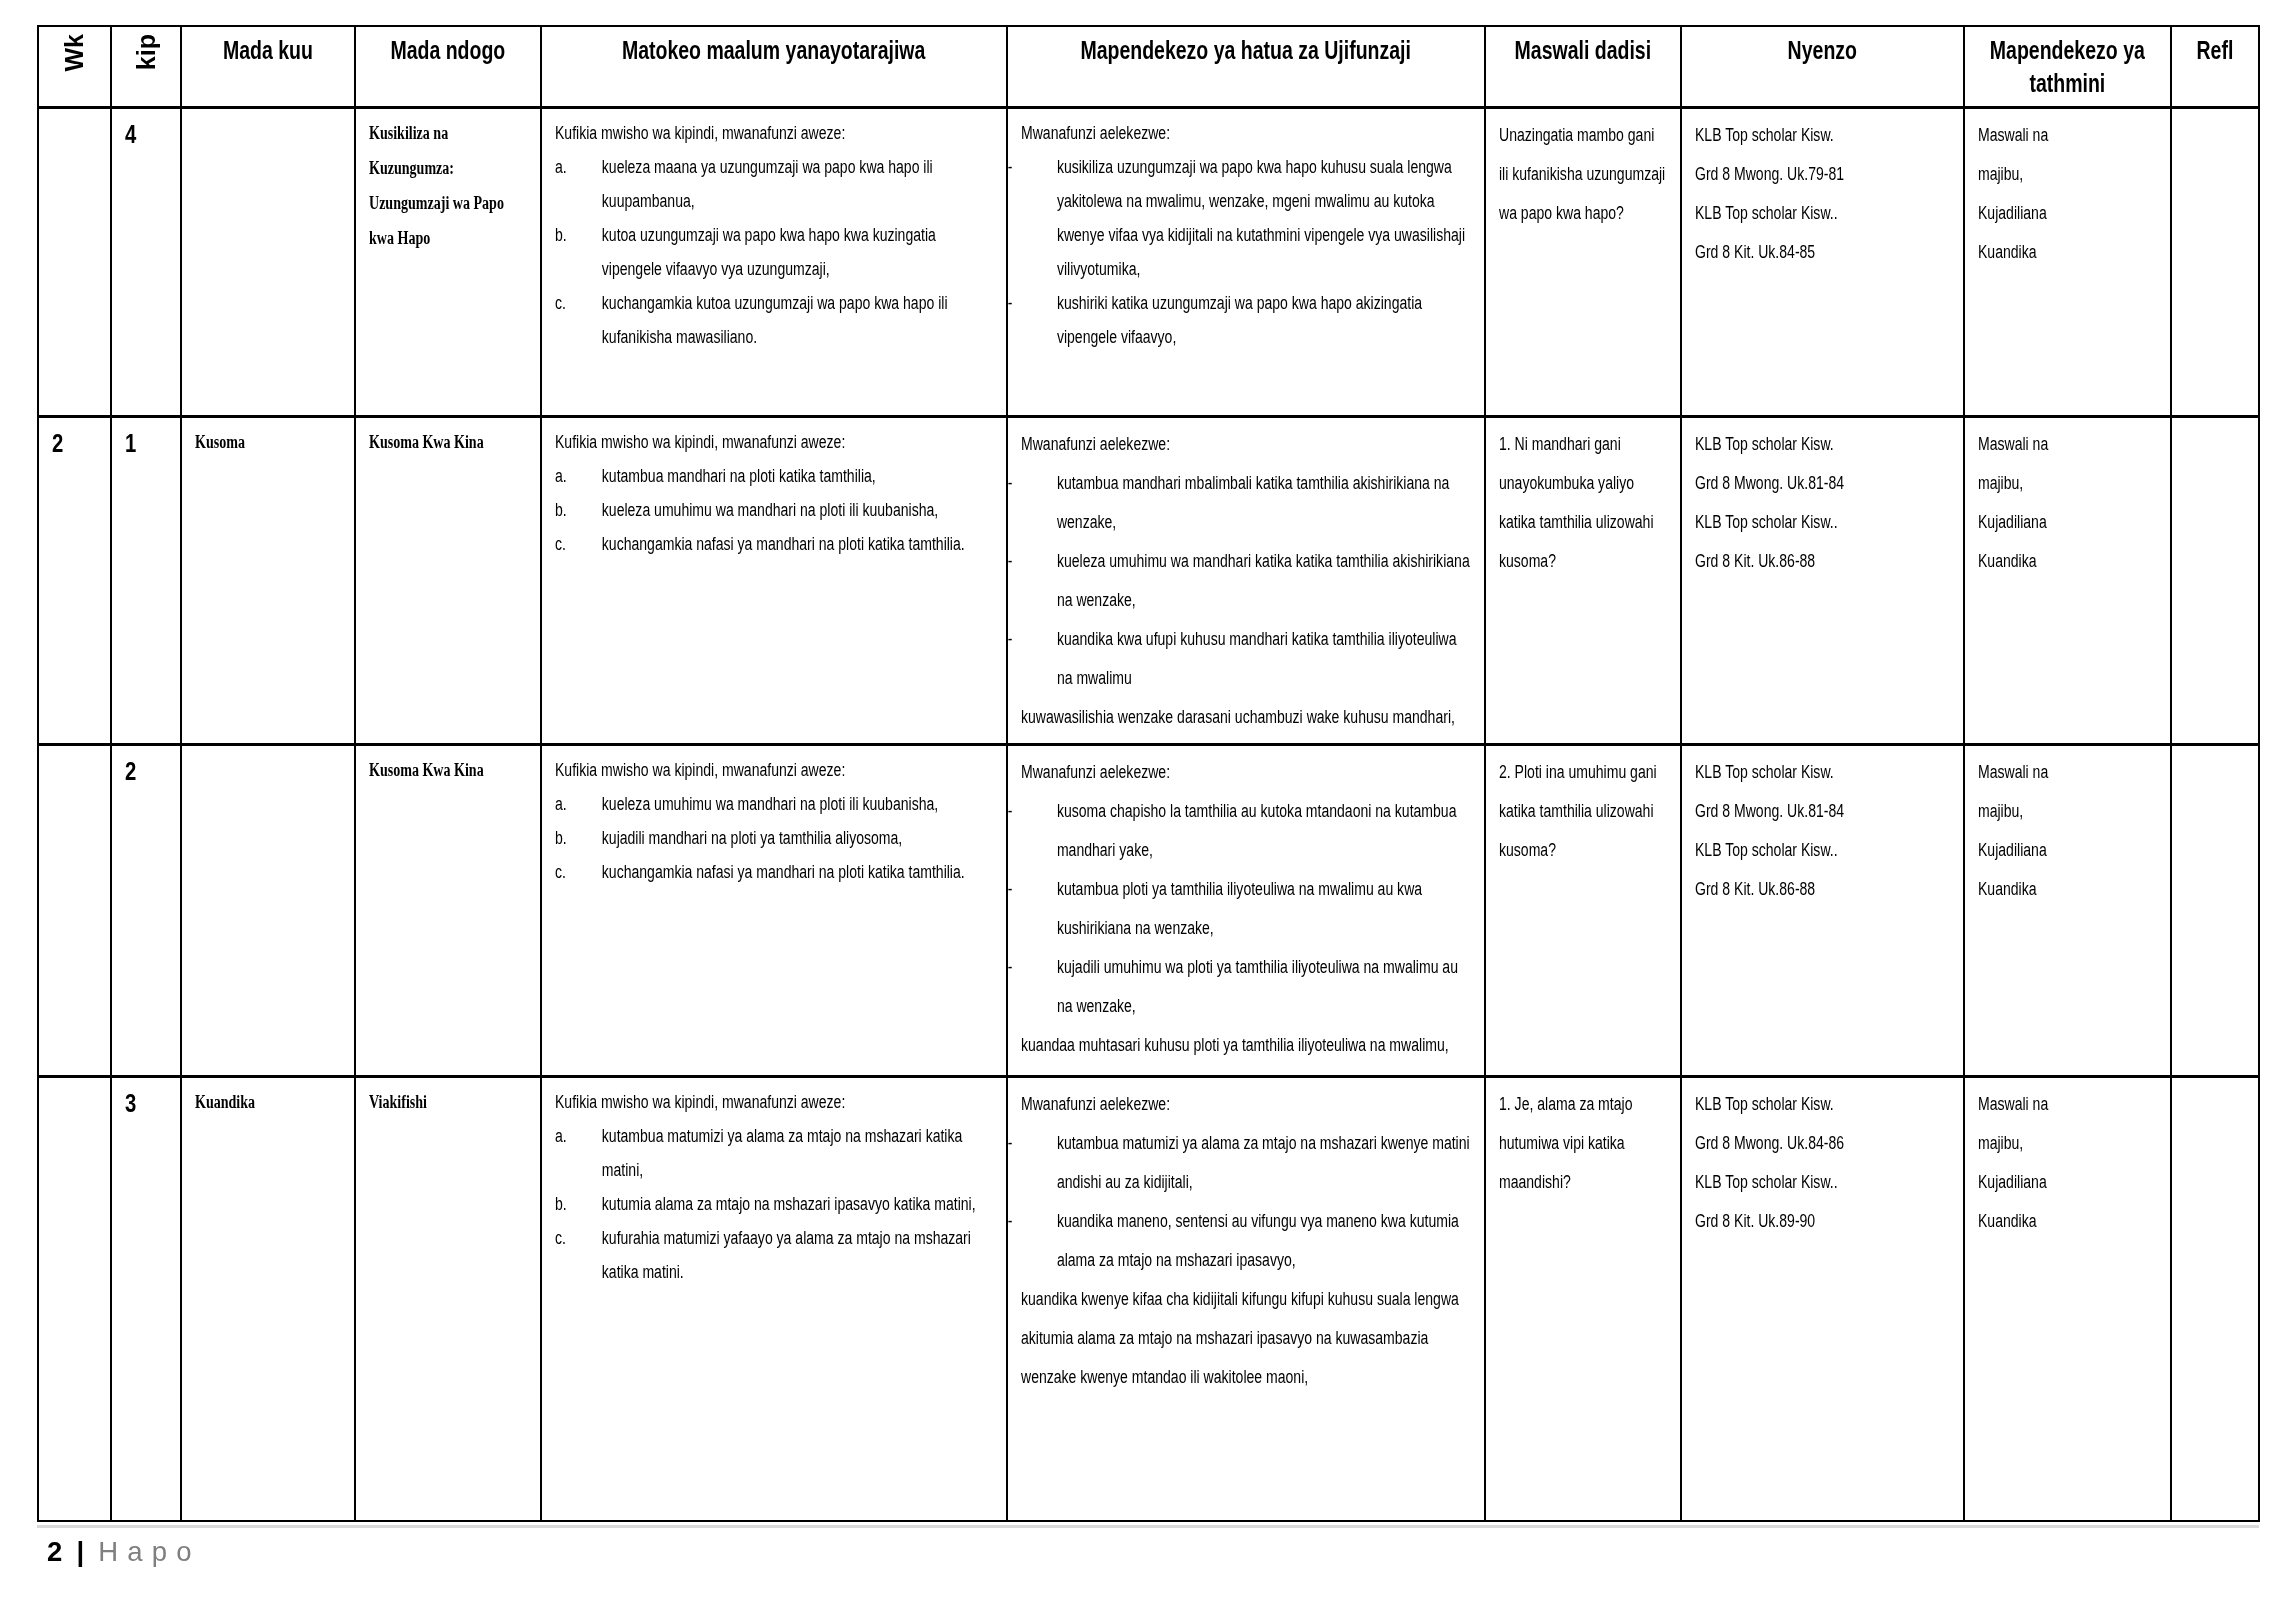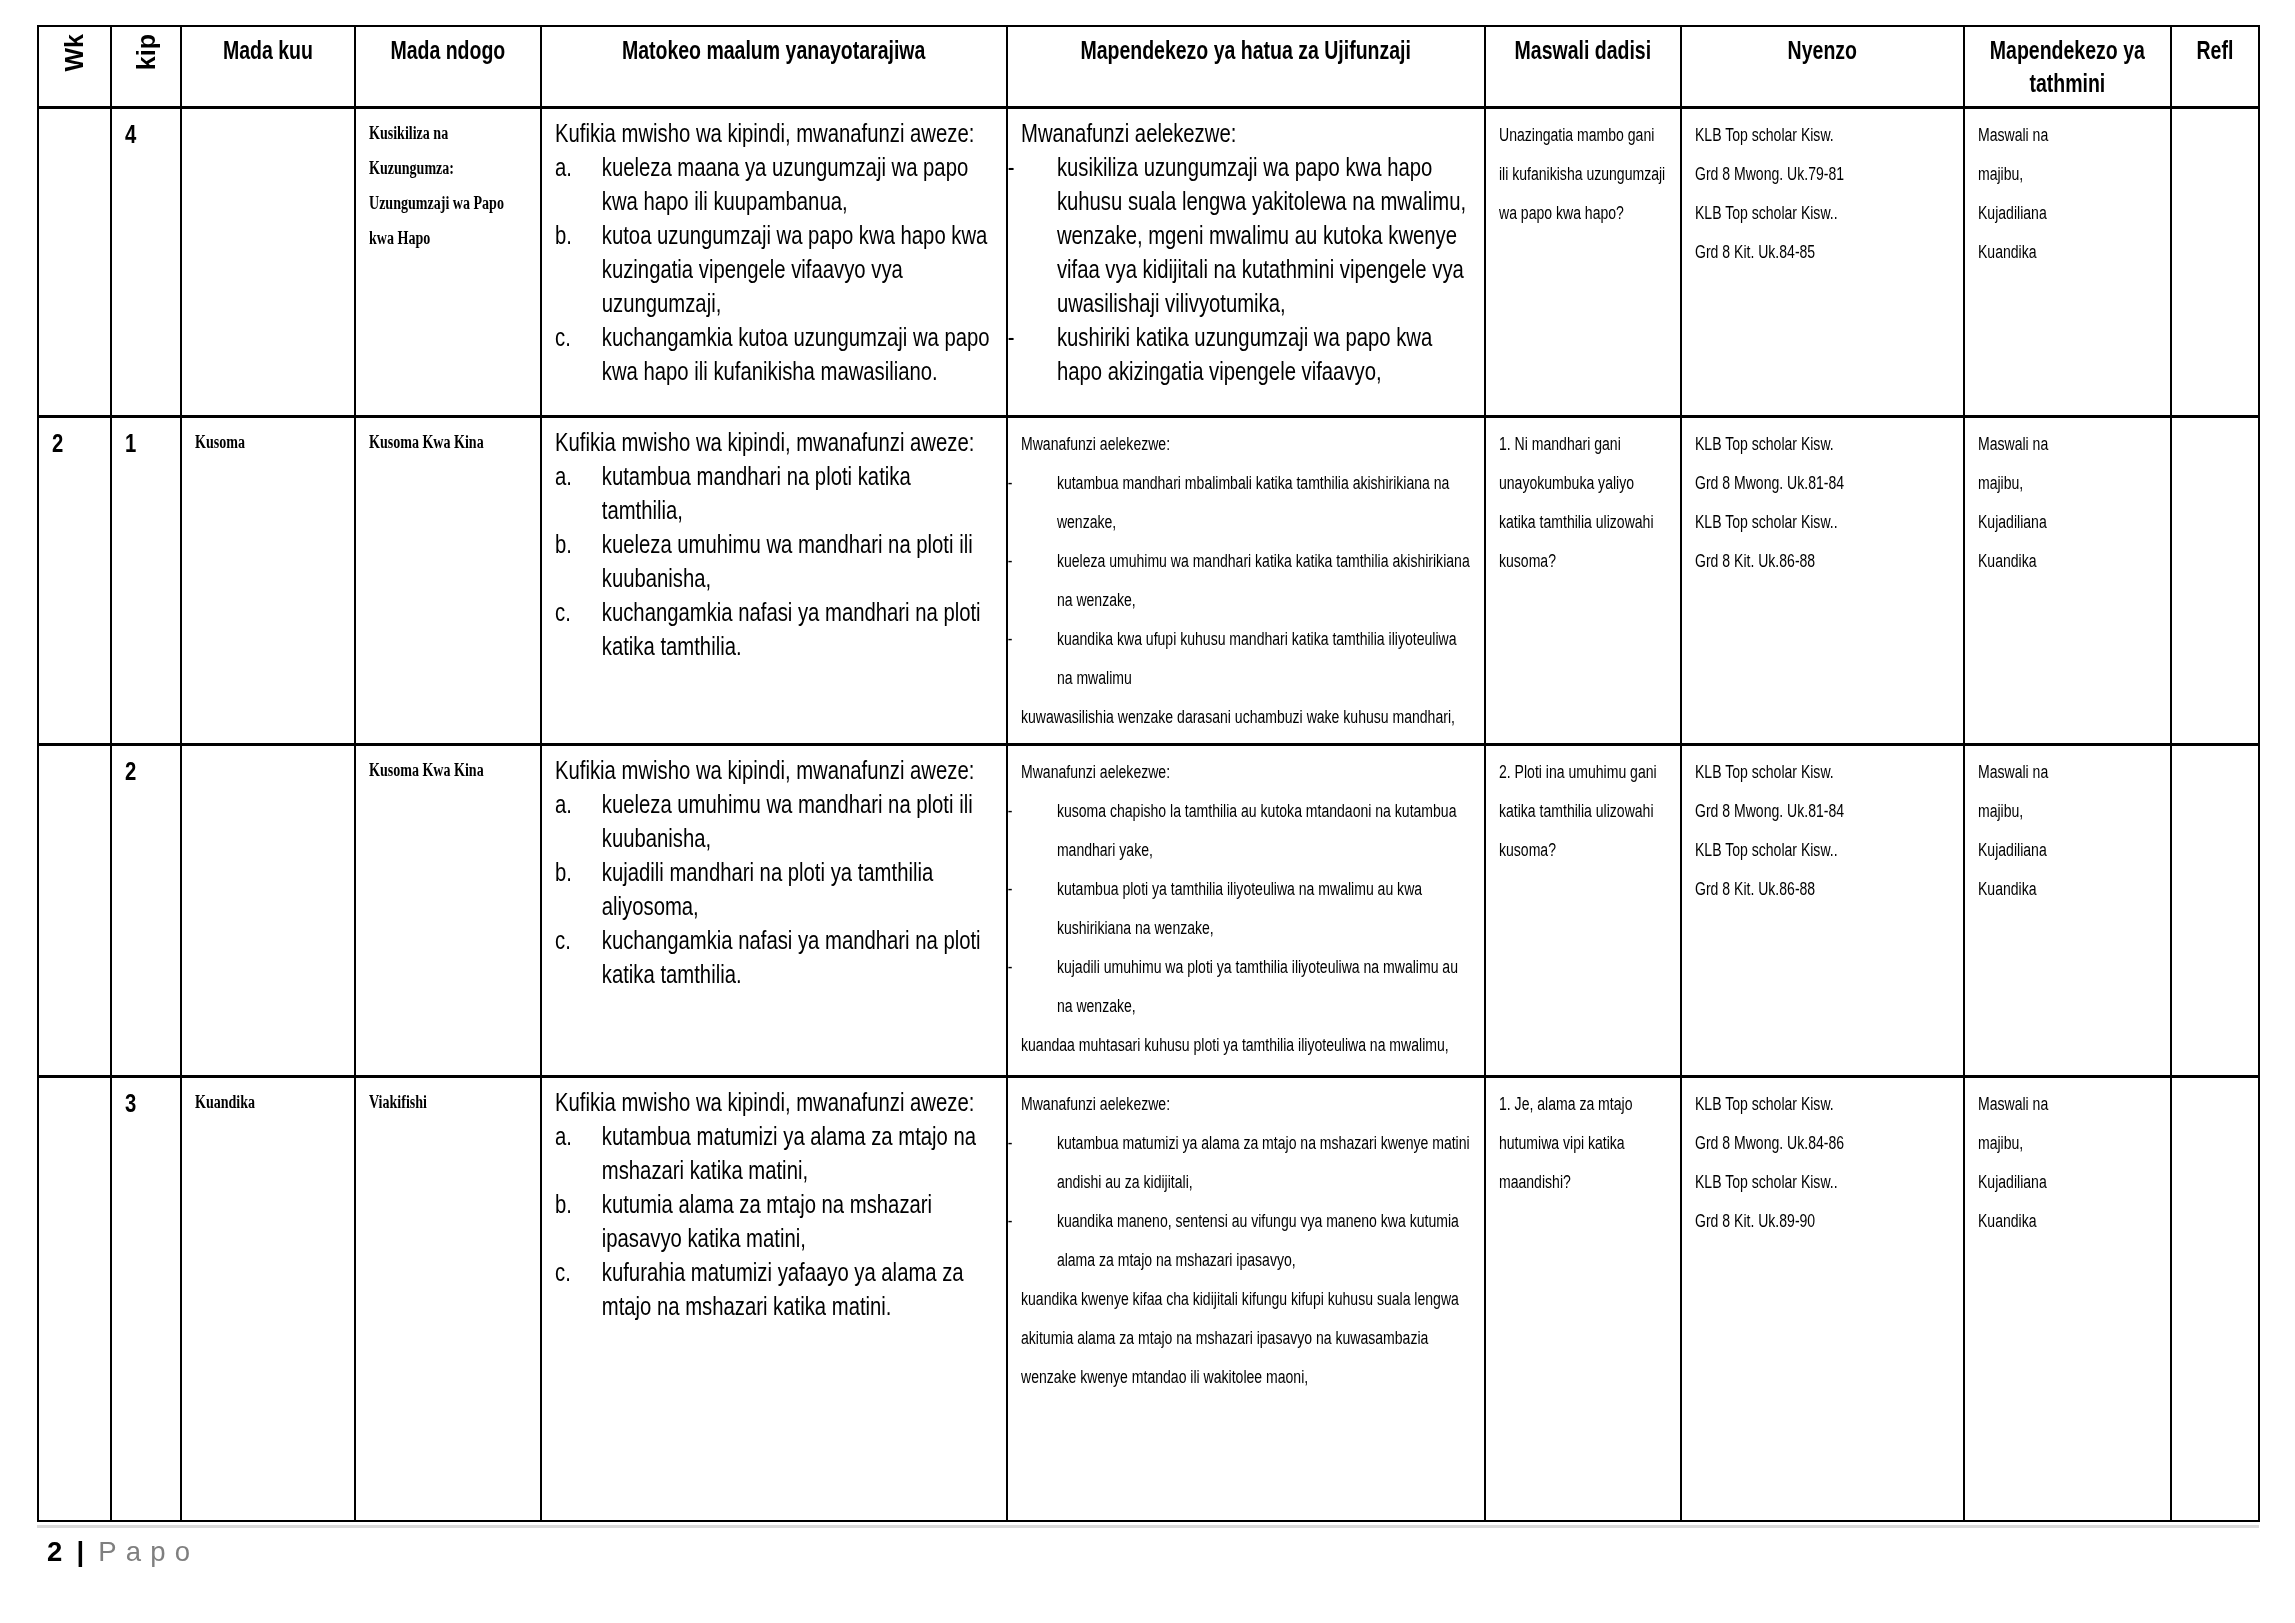--- a/index.html
+++ b/index.html
@@ -11,21 +11,21 @@
   table.scheme td, table.scheme th { border:2px solid #000; vertical-align:top;
                  padding:6.5px 13px; box-sizing:border-box; overflow:hidden; }
   table.scheme tr.row-sep td { border-top:3.3px solid #000; }
   th { text-align:center; font-weight:bold; font-size:25px; line-height:33px;
        transform-origin:left top; }
   .cond { display:inline-block; transform:scaleX(0.78); transform-origin:left top; white-space:normal; }
   th .cond { width:128%; }
   .rot { writing-mode:vertical-rl; transform:rotate(180deg); font-weight:bold; font-size:25px;
          display:inline-block; }
   th.rotcell { vertical-align:bottom; text-align:center; padding:3.9px 2.6px 7.9px 2.6px; }
-  td { font-size:26px; line-height:34px; }
+  td { font-size:18px; line-height:34px; }
   td.num { font-weight:bold; font-size:26px; line-height:37px; }
   td.bold { font-weight:bold; font-size:18px; line-height:35px;font-family:Liberation Serif, serif; }
   td.big { font-size:18px; line-height:39px; }
   .wrap { width:128%; display:block; transform:scaleX(0.78); transform-origin:left top; }
   .intro { display:block; }
   ol.alpha { list-style:none; margin:0; padding:0; }
   ol.alpha li { position:relative; padding-left:60px; }
   ol.alpha li .mk { position:absolute; left:0; top:0; }
   ul.dash { list-style:none; margin:0; padding:0; }
   ul.dash li { position:relative; padding-left:46px; }
@@ -295,16 +295,16 @@
             <span class="wrap"></span>
           </td>
         </tr>
       </tbody>
   </table>
 
   <div class="footer-line"></div>
   <div class="footer">
     <span class="pg">2</span>
     <span class="bar">|</span>
-    <span class="lbl">Papo</span>
+    <span class="lbl">Hapo</span>
   </div>
 </div>
 
 
 </body></html>

